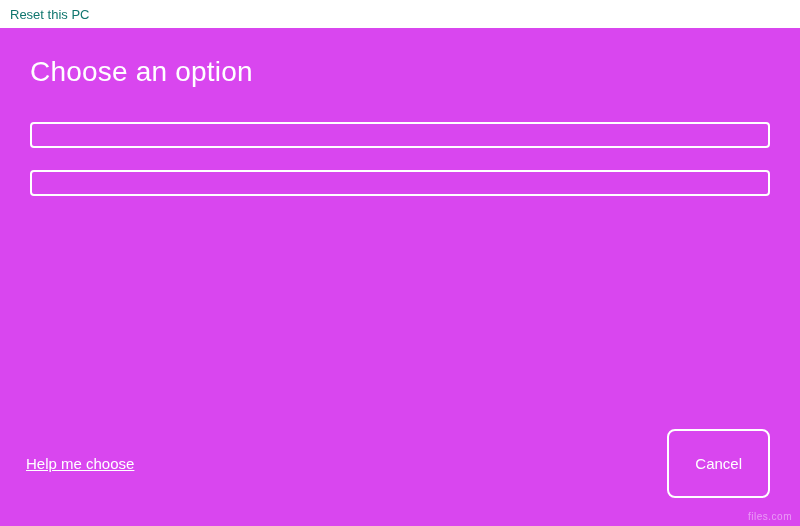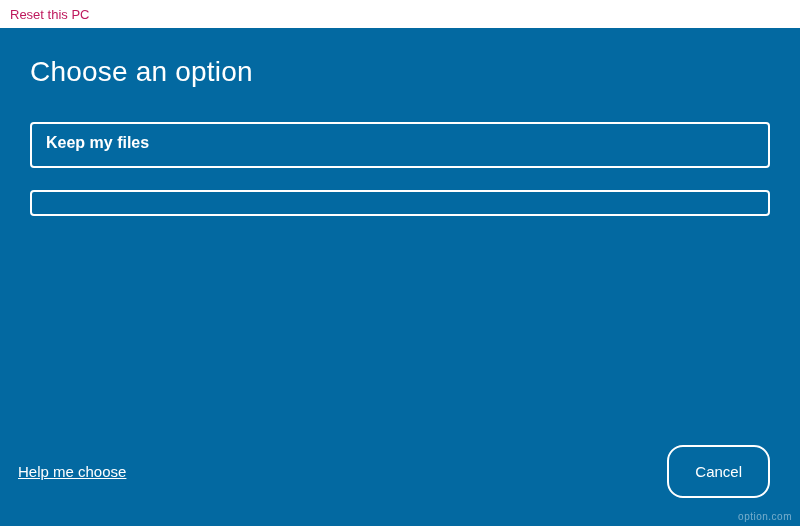--- a/index.html
+++ b/index.html
@@ -11,28 +11,28 @@
       font-family: "Segoe UI", Tahoma, sans-serif;
       width: 800px;
       height: 526px;
       background: #fff;
       overflow: hidden;
     }
     .titlebar {
       height: 28px;
       padding: 4px 10px;
       font-size: 13px;
-      color: #be185d;
+      color: #0f766e;
       background: #ffffff;
       display: flex;
       align-items: center;
     }
     .panel {
       position: relative;
-      background: #0369a1;
+      background: #d946ef;
       width: 100%;
       height: calc(100% - 28px);
       padding: 28px 30px 24px 30px;
     }
     .heading {
       color: #ffffff;
       font-size: 28px;
       font-weight: 300;
       margin-bottom: 34px;
       letter-spacing: 0.2px;
@@ -50,40 +50,40 @@
       font-weight: 600;
       margin-bottom: 2px;
     }
     .option-desc {
       font-size: 15px;
       font-weight: 400;
       color: #eaf3fb;
     }
     .footer {
       position: absolute;
-      left: 18px;
+      left: 26px;
       right: 30px;
       bottom: 28px;
       display: flex;
       justify-content: space-between;
       align-items: center;
     }
     .help-link {
       color: #ffffff;
       font-size: 15px;
       text-decoration: underline;
       cursor: pointer;
     }
     .cancel-btn {
       border: 2px solid #ffffff;
-      border-radius: 16px;
+      border-radius: 8px;
       background: transparent;
       color: #ffffff;
       font-size: 15px;
-      padding: 16px 26px;
+      padding: 24px 26px;
       cursor: pointer;
       font-family: inherit;
     }
     .watermark {
       position: absolute;
       right: 8px;
       bottom: 4px;
       font-size: 10px;
       color: rgba(255,255,255,0.45);
       letter-spacing: 0.5px;
@@ -93,25 +93,24 @@
 <body>
 
 <div class="titlebar">
   <span>Reset this PC</span>
 </div>
 
 <div class="panel">
   <h1 class="heading">Choose an option</h1>
 
   <div class="option-card">
-    <div class="option-title">Keep my files</div>
   </div>
 
   <div class="option-card">
   </div>
 
   <div class="footer">
     <a class="help-link">Help me choose</a>
     <button class="cancel-btn">Cancel</button>
   </div>
 
-  <div class="watermark">option.com</div>
+  <div class="watermark">files.com</div>
 </div>
 
 </body></html>

